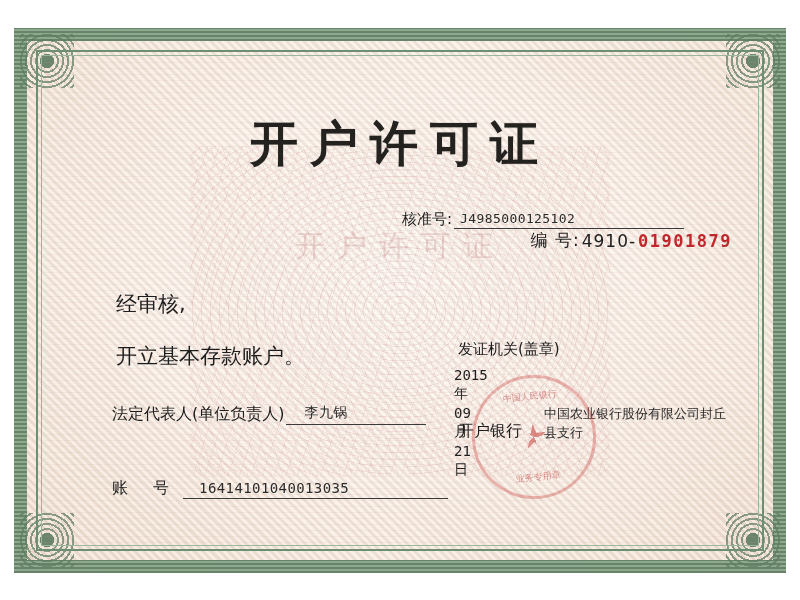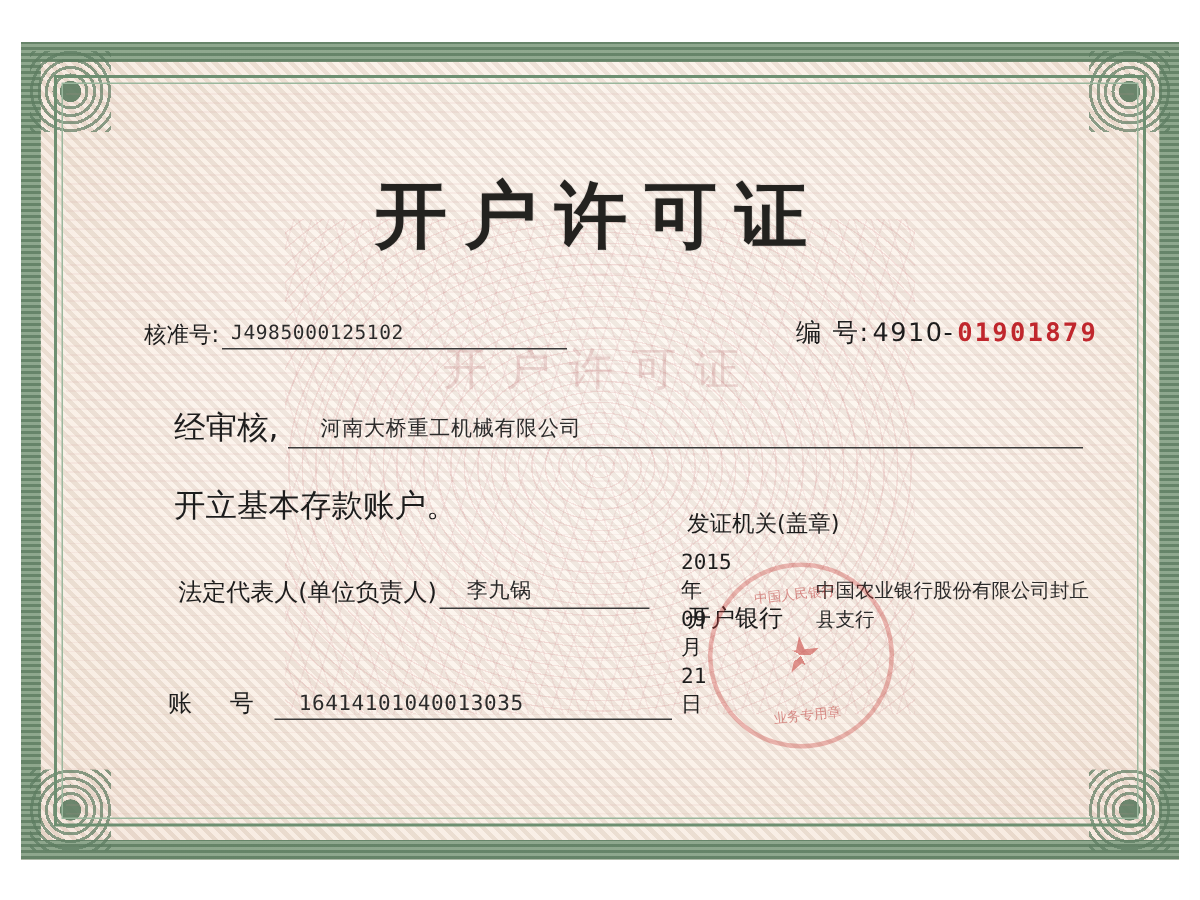--- a/index.html
+++ b/index.html
@@ -136,20 +136,21 @@
     display: flex;
     align-items: flex-end;
     font-size: 15px;
   }
 
   
   .row-approval {
     margin-top: 34px;
     padding: 0 14px 0 42px;
     justify-content: space-between;
+    flex-direction: column;
   }
   .label { white-space: nowrap; }
   .fill {
     position: relative;
     flex: 1;
     border-bottom: 1px solid #3a3a3a;
     margin: 0 2px;
     min-height: 18px;
   }
   .val {
@@ -194,21 +195,21 @@
     font-size: 21px;
   }
 
   
   .row-rep {
     margin-top: 34px;
     padding: 0 18px 0 58px;
     font-size: 16px;
     align-items: flex-start;
   }
-  .rep-block { display: flex; align-items: flex-end; width: 330px; justify-content: center; }
+  .rep-block { display: flex; align-items: flex-end; width: 330px; }
   .rep-block .fill { width: 140px; flex: none; }
   .rep-block .val {
     font-family: "DejaVu Sans", "Liberation Sans", sans-serif;
     font-size: 14px;
     left: 18px;
   }
   .bank-block { display: flex; align-items: flex-end; flex: 1; margin-left: 16px; }
   .bank-label { white-space: nowrap; padding-top: 2px; }
   .bank-value {
     flex: 1;
@@ -328,23 +329,20 @@
       </div>
       <div class="serial">
         <span class="prefix">编  号:</span>
         <span class="prefix">4910-</span>
         <span class="num-red">01901879</span>
       </div>
     </div>
 
     <div class="row row-main1">
       <span class="label">经审核,</span>
-      <span class="fill">
-        <span class="val">河南大桥重工机械有限公司</span>
-      </span>
     </div>
 
     <div class="row-main2">开立基本存款账户。</div>
 
     <div class="row row-rep">
       <div class="rep-block">
         <span class="label">法定代表人(单位负责人)</span>
         <span class="fill">
           <span class="val">李九锅</span>
         </span>

